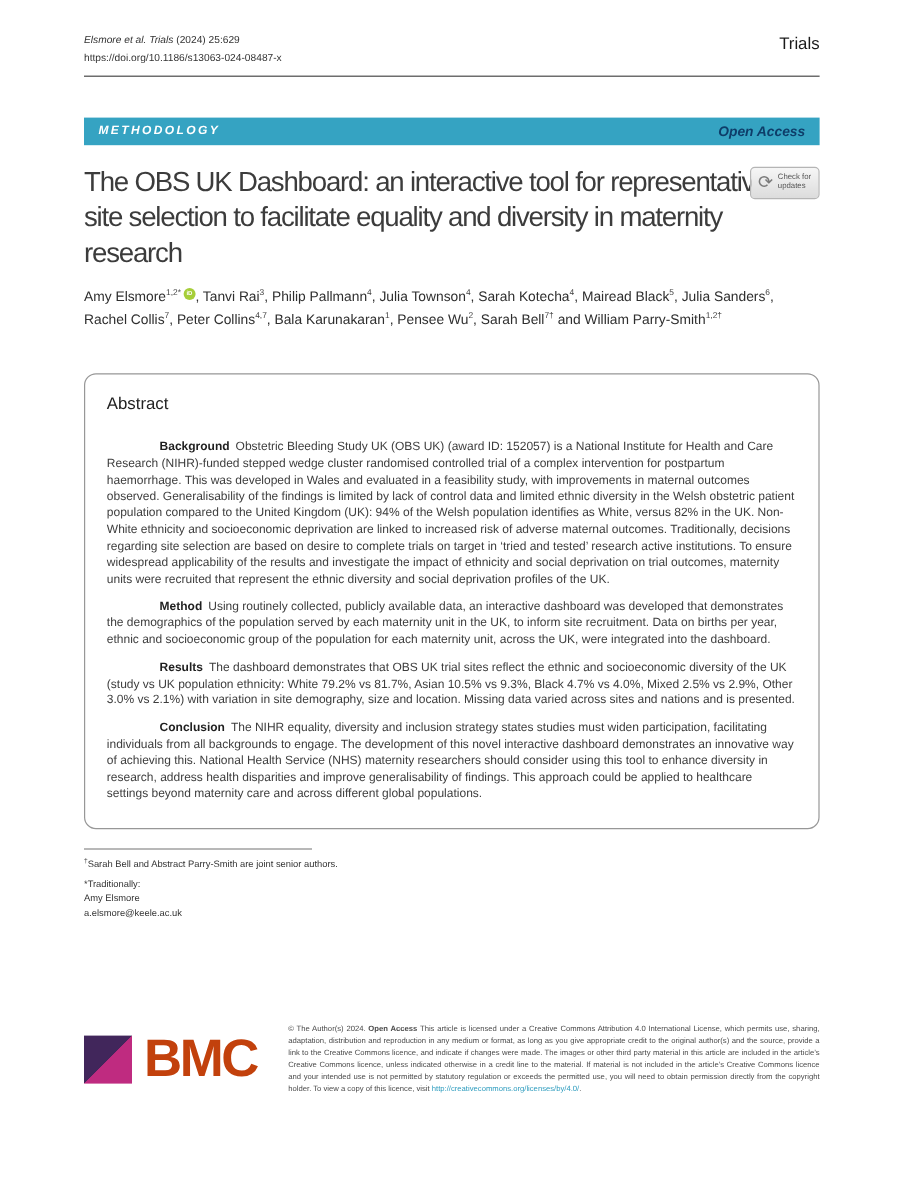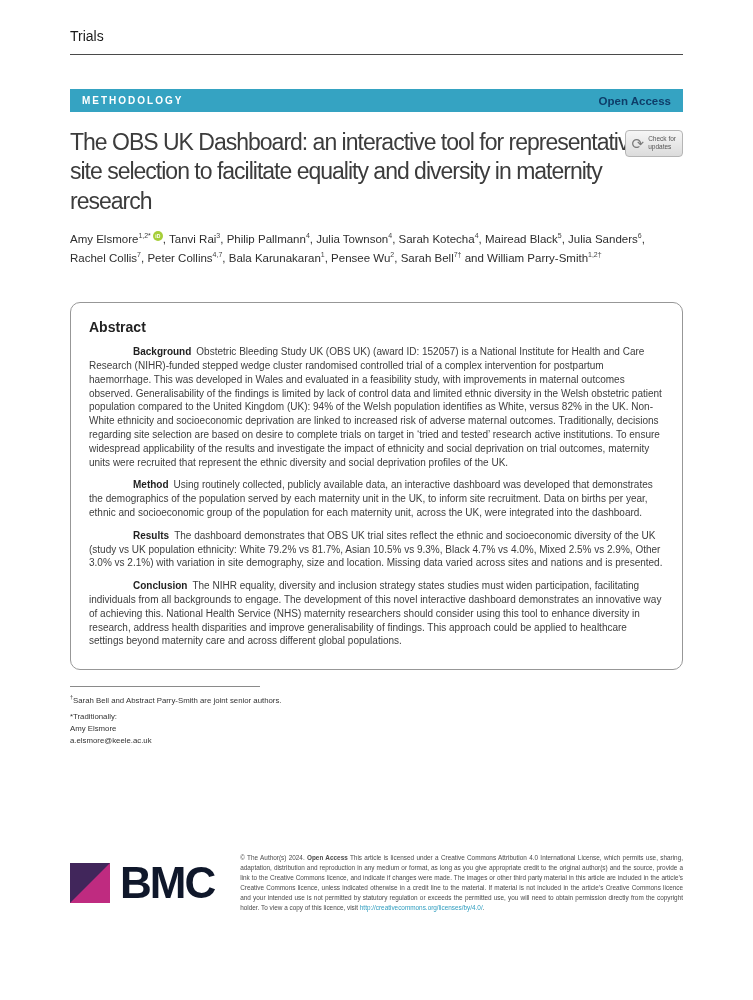--- a/index.html
+++ b/index.html
@@ -29,52 +29,59 @@
   .cb-text { display:flex; flex-direction:column; font-size:6.5px; color:#555; line-height:1.3; }
 
   
   .authors { margin:14px 70px 0 70px; font-size:11.5px; line-height:1.65; color:#2e2e2e; }
   .authors sup { font-size:7px; color:#3f3f3f; }
   .orcid { display:inline-block; width:10px; height:10px; border-radius:50%; background:#a6ce39; color:#fff;
     font-size:5px; font-weight:bold; text-align:center; line-height:10px; vertical-align:super; margin-left:2px; }
 
   
   .abstract { margin:34px 70px 0 70px; border:1px solid #979797; border-radius:10px; padding:16px 18px 12px 18px; }
-  .abstract h2 { font-size:14px; font-weight:bold; color:#222; margin-bottom:10px; }
+  .abstract h2 { font-size:14px; font-weight:normal; color:#222; margin-bottom:22px; }
   .abs-p { font-size:10px; line-height:1.38; color:#3d3d3d; margin-bottom:9px; }
   .abs-p strong { color:#1f1f1f; margin-right:5px;padding-left:44px; }
 
   
   .fn-rule { margin:16px 0 6px 70px; width:190px; border:none; border-top:1px solid #8a8a8a; }
   .footnotes { margin:0 70px; font-size:7.8px; line-height:1.5; color:#333; }
   .footnotes p { margin:0; }
   .footnotes .gap { margin-top:5px; }
   .footnotes sup { font-size:5.5px; }
   .email { color:#333; }
 
   
   .footer { position:absolute; top:853px; left:70px; right:70px; display:flex; align-items:flex-start; }
   .bmc-logo { display:flex; align-items:center; gap:10px; margin-top:8px; }
   .bmc-square { width:40px; height:40px; background:linear-gradient(135deg, #41265b 49.5%, #bf2b80 50.5%); }
-  .bmc-text { font-size:44px; font-weight:bold; color:#0f172a; letter-spacing:-2px; line-height:1; }
+  .bmc-text { font-size:44px; font-weight:bold; color:#c2410c; letter-spacing:-2px; line-height:1; }
   .license { flex:1; margin-left:26px; font-size:6.4px; line-height:1.55; color:#4a4a4a; text-align:justify; }
   .license .link { color:#2d9cbe; cursor:pointer; }
 </style>
 </head>
 <body>
 
 <div class="page">
 
   <header class="top-header">
+    <div>
+      <div class="citation">
+        <span class="it">Elsmore et al. Trials</span>
+        <span>(2024) 25:629</span>
+      </div>
+      <div class="doi">https://doi.org/10.1186/s13063-024-08487-x</div>
+    </div>
     <div class="journal">Trials</div>
   </header>
 
   <hr class="header-rule">
 
-  <div class="banner" style="background:#35a3c2;">
+  <div class="banner" style="background:#35a3c2;font-style:italic;">
     <span class="type">METHODOLOGY</span>
     <span class="access">Open Access</span>
   </div>
 
   <div class="title-row">
     <h1 class="title">The OBS UK Dashboard: an interactive tool for representative trial site selection to facilitate equality and diversity in maternity research</h1>
     <div class="check-badge">
       <span class="cb-icon">⟳</span>
       <span class="cb-text">
         <span>Check for</span>

